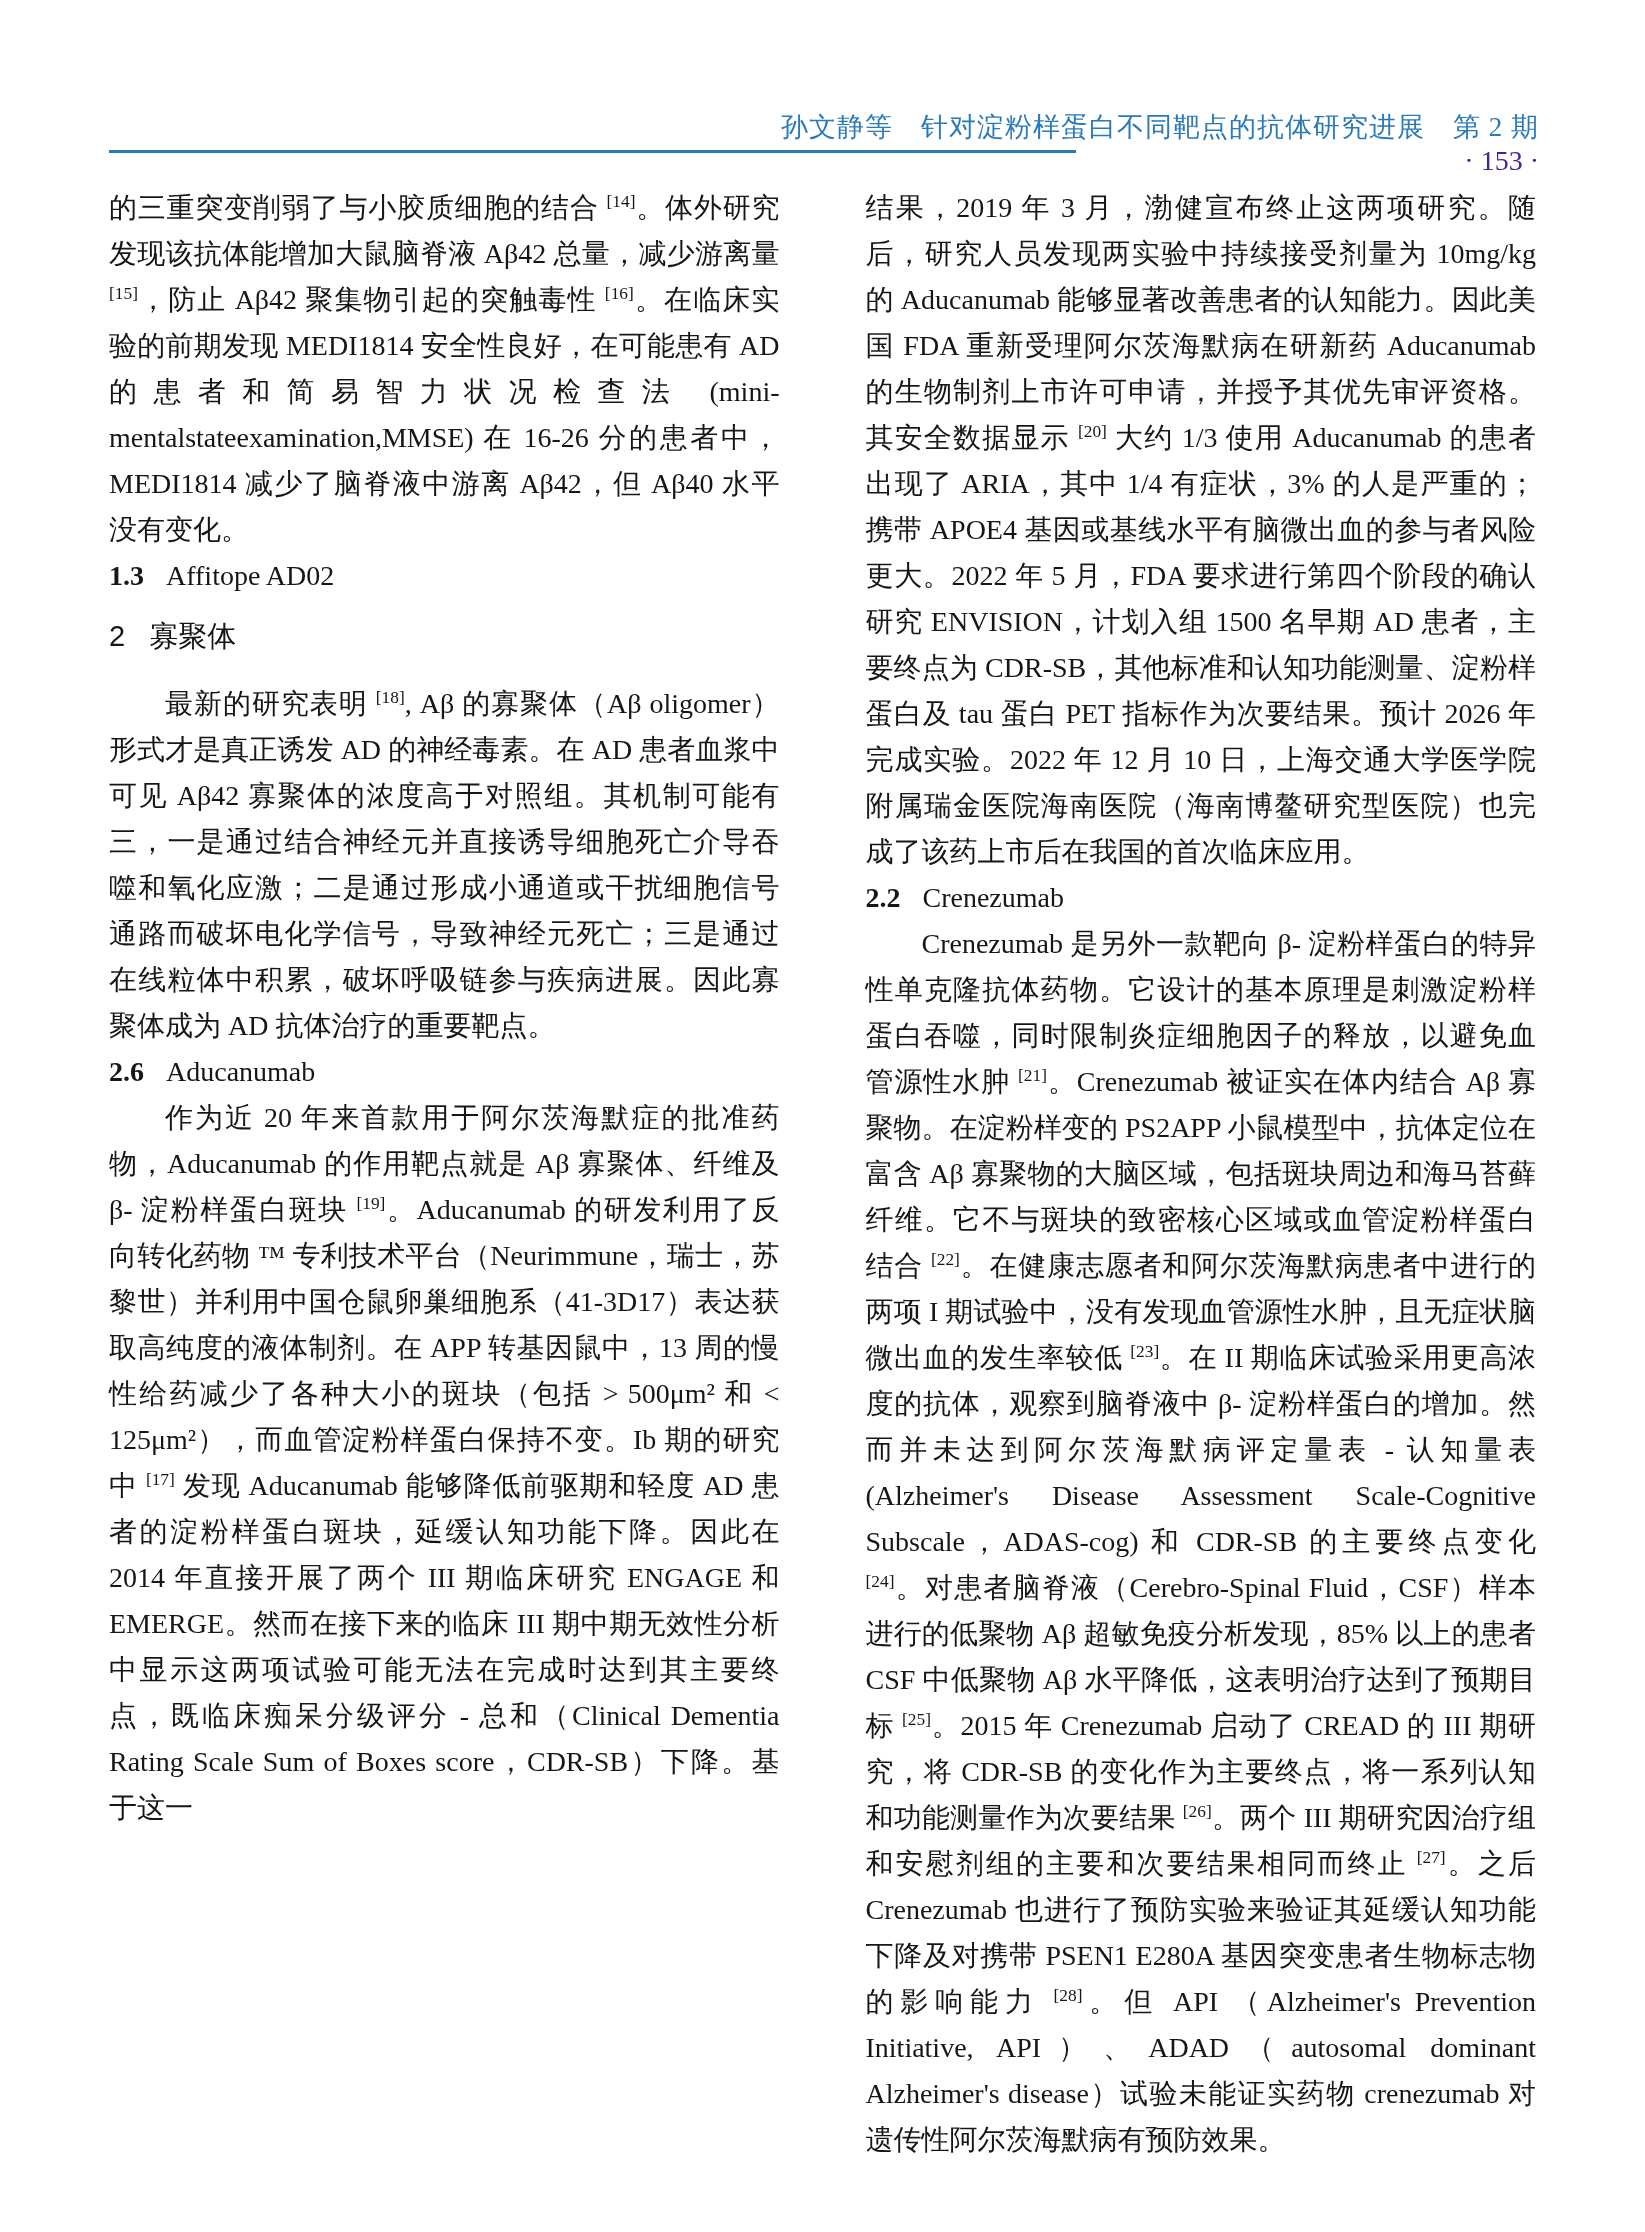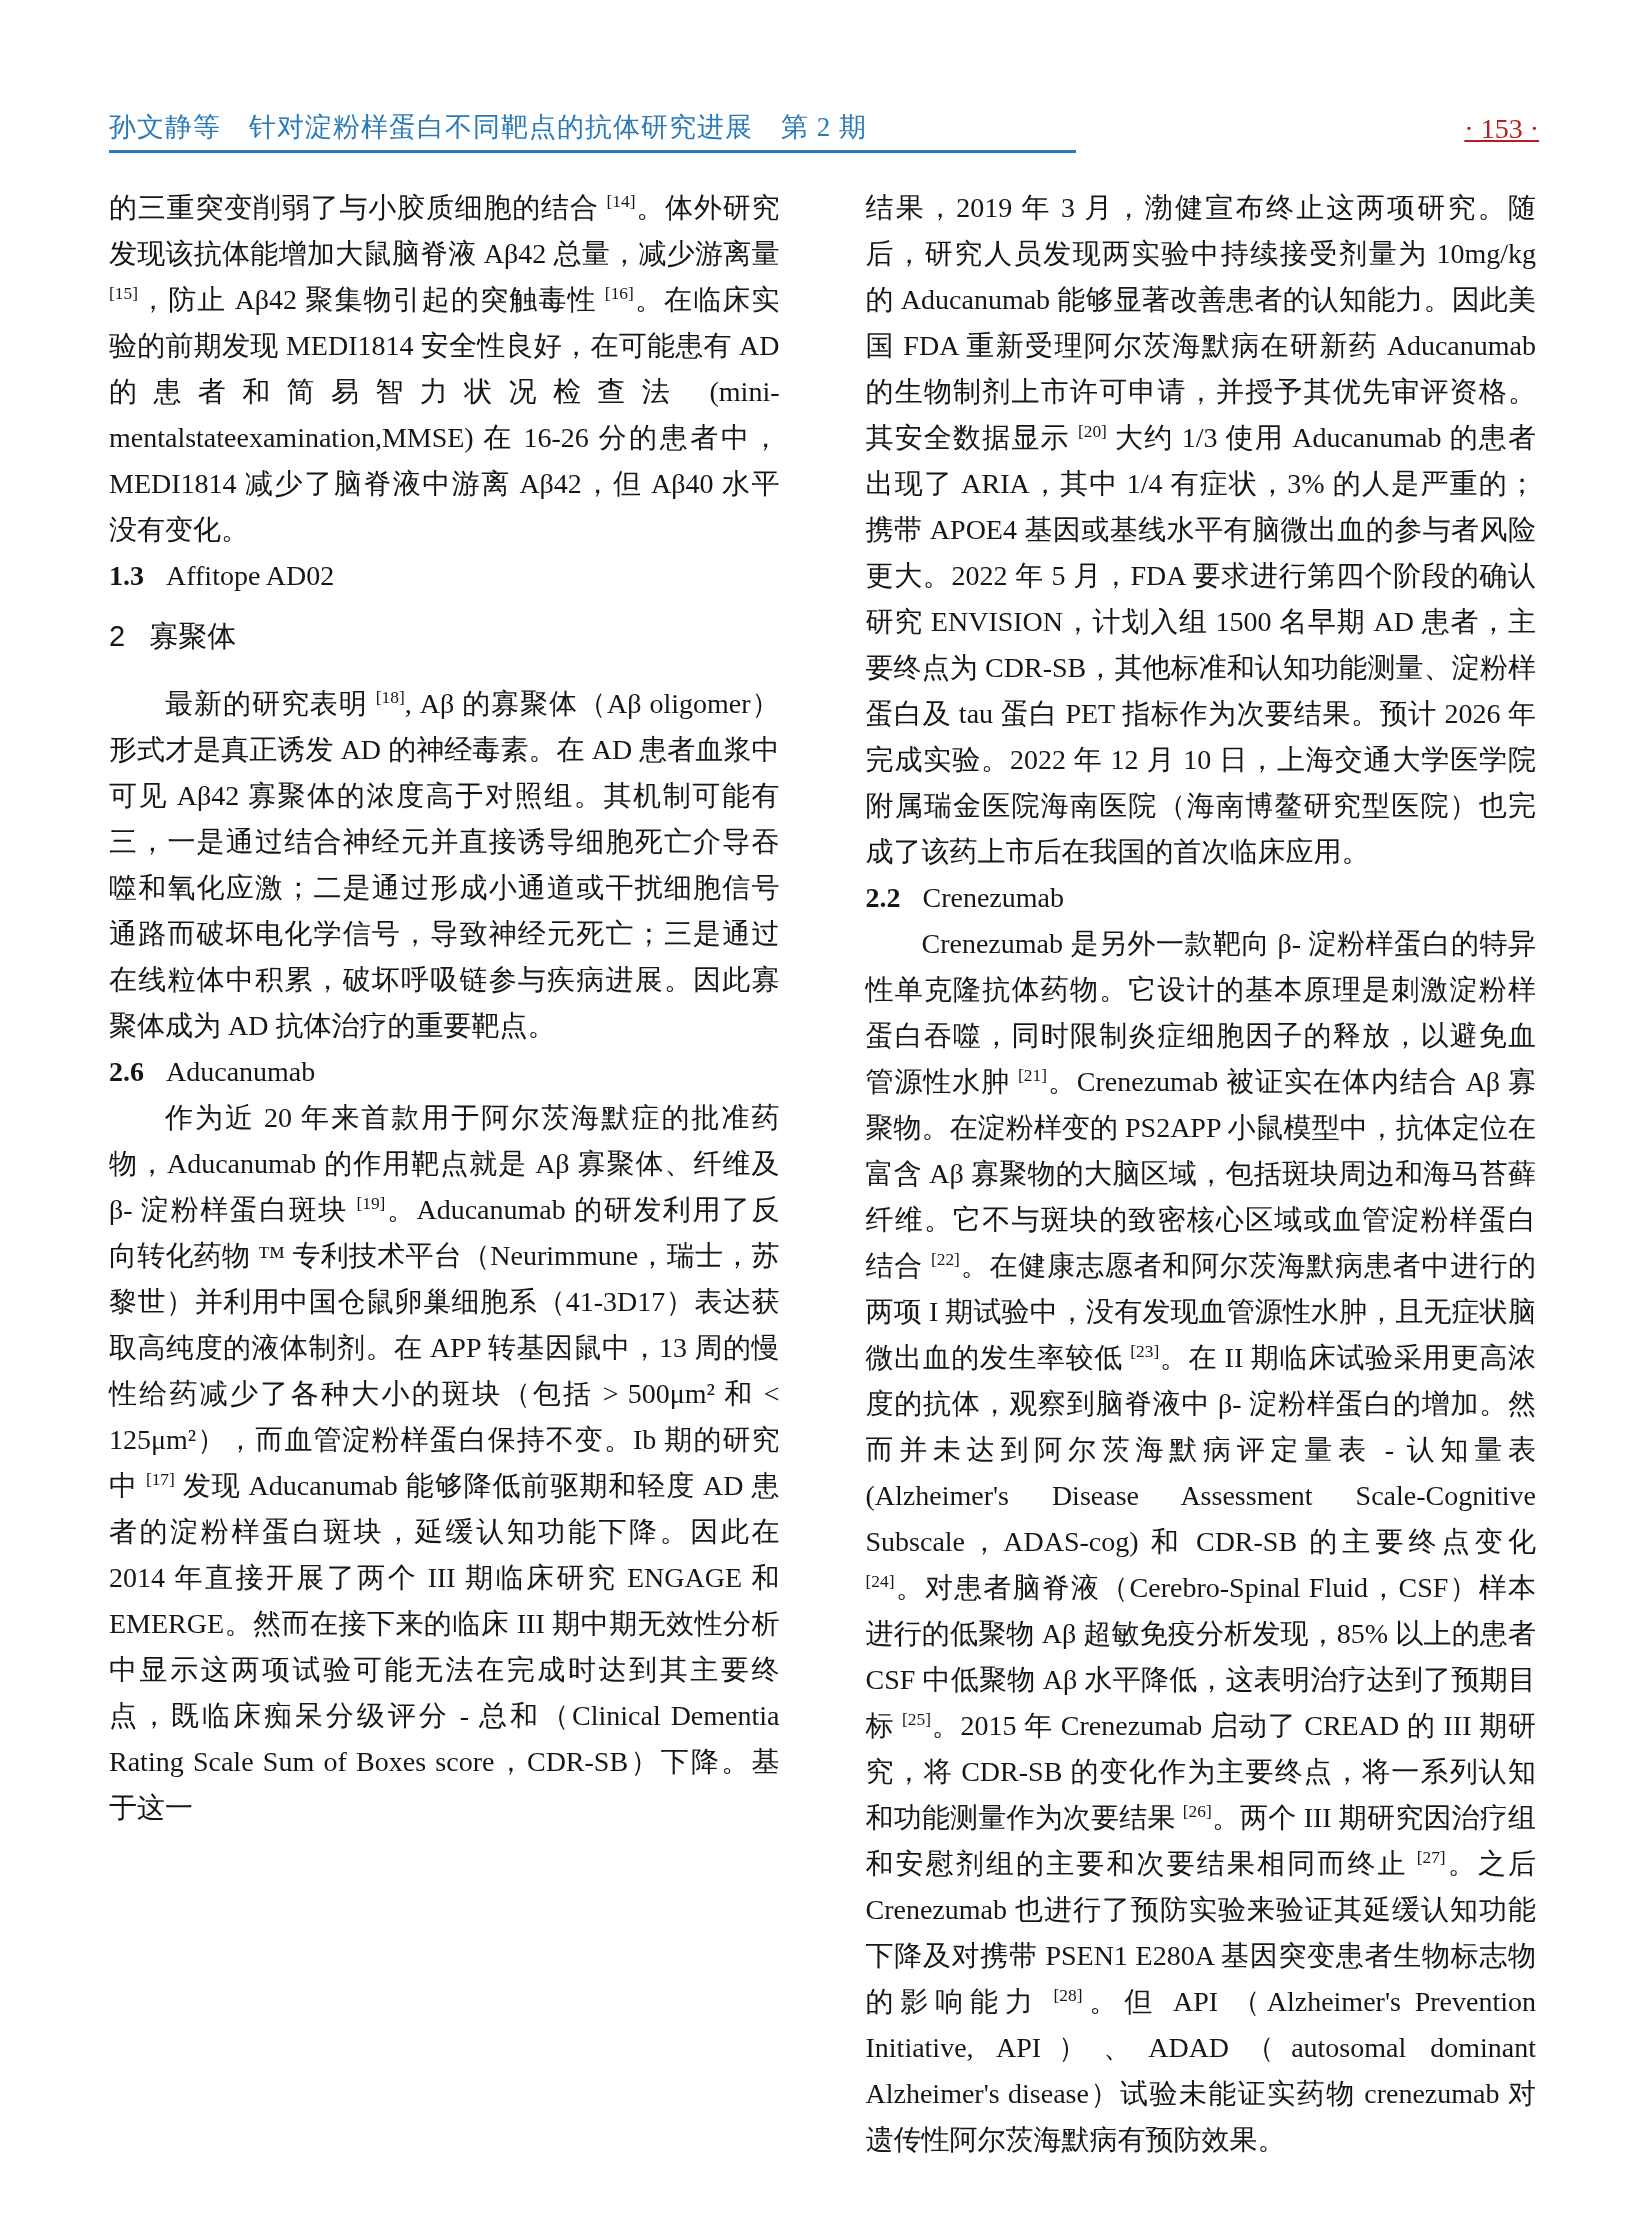--- a/index.html
+++ b/index.html
@@ -9,33 +9,32 @@
     width:1646px;height:2233px;
     margin:0 auto;
     background:#ffffff;
     font-family:"Liberation Serif","DejaVu Serif",serif;
     color:#161616;
     overflow:hidden;
   }
   
   .header{
     position:absolute;left:109px;top:109px;right:107px;
-    display:flex;justify-content:space-between;align-items:flex-end;
+    display:flex;justify-content:space-between;align-items:flex-end;flex-direction:column;
   }
   .running-title{
     font-size:27px;
     letter-spacing:1px;
     color:#2b7ab8;
     white-space:nowrap;
   }
   .page-number{
     font-size:28px;
-    color:#b91c1c;
+    color:#4c1d95;
     white-space:nowrap;
-    text-decoration:underline;
   }
   .header-rule{
     position:absolute;left:109px;top:150px;
     width:967px;height:3px;
     background:#2b7ab8;
   }
   
   .content{
     position:absolute;left:109px;top:185px;
     width:1427px;

